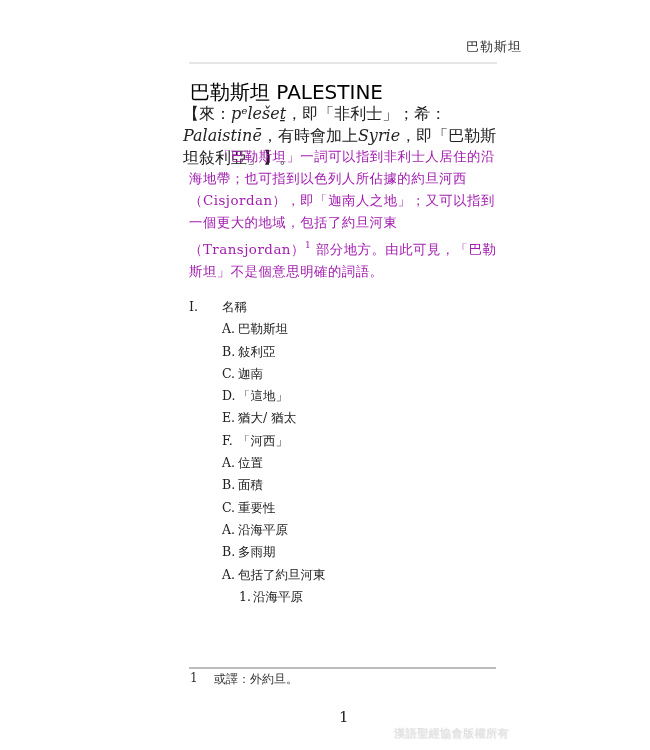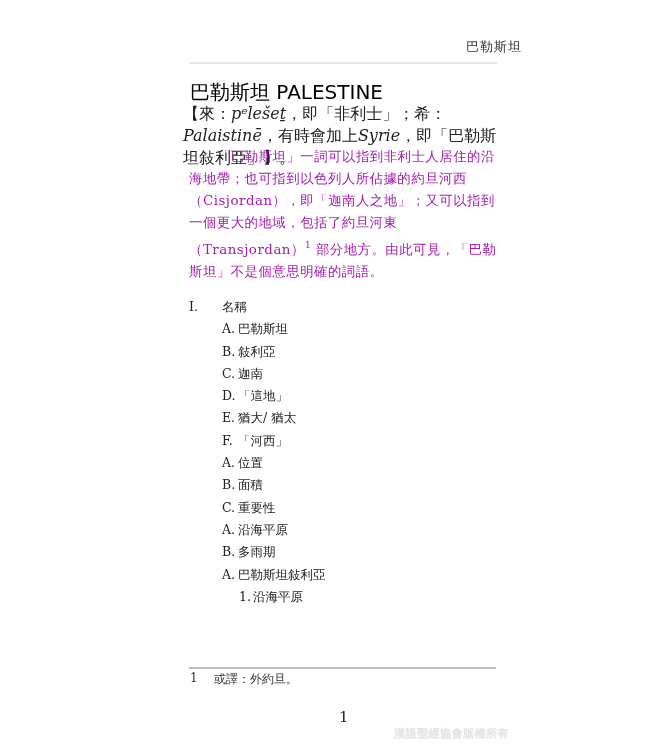--- a/index.html
+++ b/index.html
@@ -92,21 +92,21 @@
     <div class="ol-row ol-l2">
       <span class="num">A.</span>
       <span class="txt">沿海平原</span>
     </div>
     <div class="ol-row ol-l2">
       <span class="num">B.</span>
       <span class="txt">多雨期</span>
     </div>
     <div class="ol-row ol-l2">
       <span class="num">A.</span>
-      <span class="txt">巴勒斯坦敍利亞</span>
+      <span class="txt">包括了約旦河東</span>
     </div>
     <div class="ol-row ol-l3">
       <span class="num">1.</span>
       <span class="txt">沿海平原</span>
     </div>
   </div>
 
 <div class="foot-rule"></div>
 <div class="footnote">
   <span class="fn-num">1</span>

